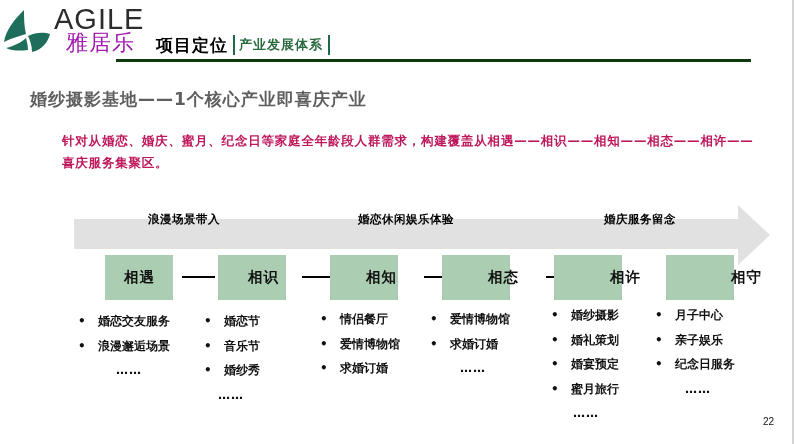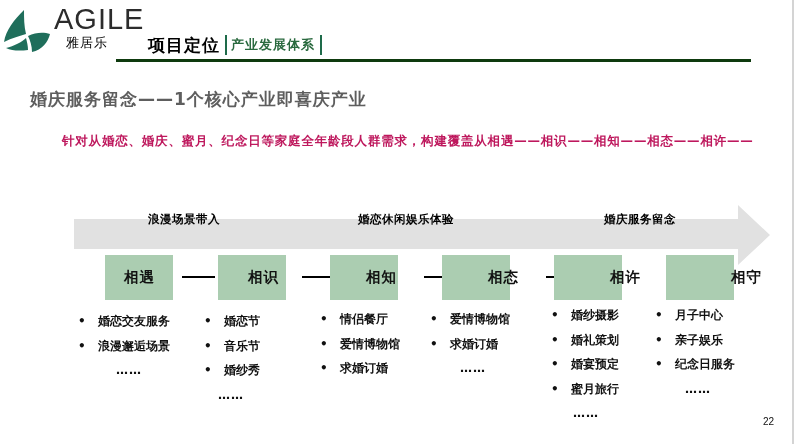--- a/index.html
+++ b/index.html
@@ -7,24 +7,24 @@
     width: 794px; height: 444px; position: relative; overflow: hidden;
     background: #ffffff;
     font-family: "DejaVu Sans", "Liberation Sans", sans-serif;
     color: #000;
   }
   .right-edge { position: absolute; left: 792px; top: 0; width: 2px; height: 444px; background: #d4d4d4; }
 
   
   .logo-mark { position: absolute; left: 2px; top: 8px; width: 50px; height: 44px; }
   .logo-en { position: absolute; left: 54px; top: 6px; font-family: "Liberation Sans", sans-serif; font-size: 29px; color: #2c2c2c; letter-spacing: 1px; line-height: 26px; }
-  .logo-cn { position: absolute; left: 66px; top: 32px; font-size: 13px; color: #000000; line-height: 22px; letter-spacing: 1px; }
+  .logo-cn { position: absolute; left: 66px; top: 32px; font-size: 22px; color: #a21caf; line-height: 22px; letter-spacing: 1px; }
 
   
-  .hdr { position: absolute; left: 148px; top: 33px; height: 24px; display: flex; align-items: center; white-space: nowrap; }
+  .hdr { position: absolute; left: 156px; top: 33px; height: 24px; display: flex; align-items: center; white-space: nowrap; }
   .hdr-main { font-size: 17px; font-weight: bold; color: #000; letter-spacing: 1px; }
   .hdr-sep { width: 2px; height: 20px; background: #1e6b4a; margin: 0 4px 0 5px; }
   .hdr-sub { font-size: 13px; font-weight: bold; color: #2a6a3f; letter-spacing: 1px; }
   .hdr-rule { position: absolute; left: 116px; top: 59px; width: 635px; height: 3px; background: #0e3a0e; }
 
   
   .sec-title { position: absolute; left: 30px; top: 88px; font-size: 17px; font-weight: bold; color: #5e5e5e; letter-spacing: 1px; white-space: nowrap; }
 
   
   .para { position: absolute; left: 62px; top: 130px; width: 720px; font-size: 12.5px; font-weight: bold; color: #be185d; line-height: 22px; letter-spacing: 0.8px; }
@@ -62,24 +62,25 @@
 </div>
 
 <div class="hdr">
   <span class="hdr-main">项目定位</span>
   <span class="hdr-sep"></span>
   <span class="hdr-sub">产业发展体系</span>
   <span class="hdr-sep"></span>
 </div>
 <div class="hdr-rule"></div>
 
-<div class="sec-title">婚庆服务留念——1个核心产业即喜庆产业</div>
+<div class="sec-title">婚纱摄影基地——1个核心产业即喜庆产业</div>
 
 <div class="para">
   <div>针对从婚恋、婚庆、蜜月、纪念日等家庭全年龄段人群需求，构建覆盖从相遇——相识——相知——相态——相许——</div>
+  <div>喜庆服务集聚区。</div>
 </div>
 
 <svg class="arrow" viewBox="0 0 696 60">
   <polygon points="0,14 664,14 664,0 696,30 664,60 664,44 0,44" fill="#e1e1e1"></polygon>
 </svg>
 <div class="arrow-label" style="left:148px">浪漫场景带入</div>
 <div class="arrow-label" style="left:358px">婚恋休闲娱乐体验</div>
 <div class="arrow-label" style="left:604px">婚庆服务留念</div>
 
 <div class="stage-box" style="left:105px"></div>

